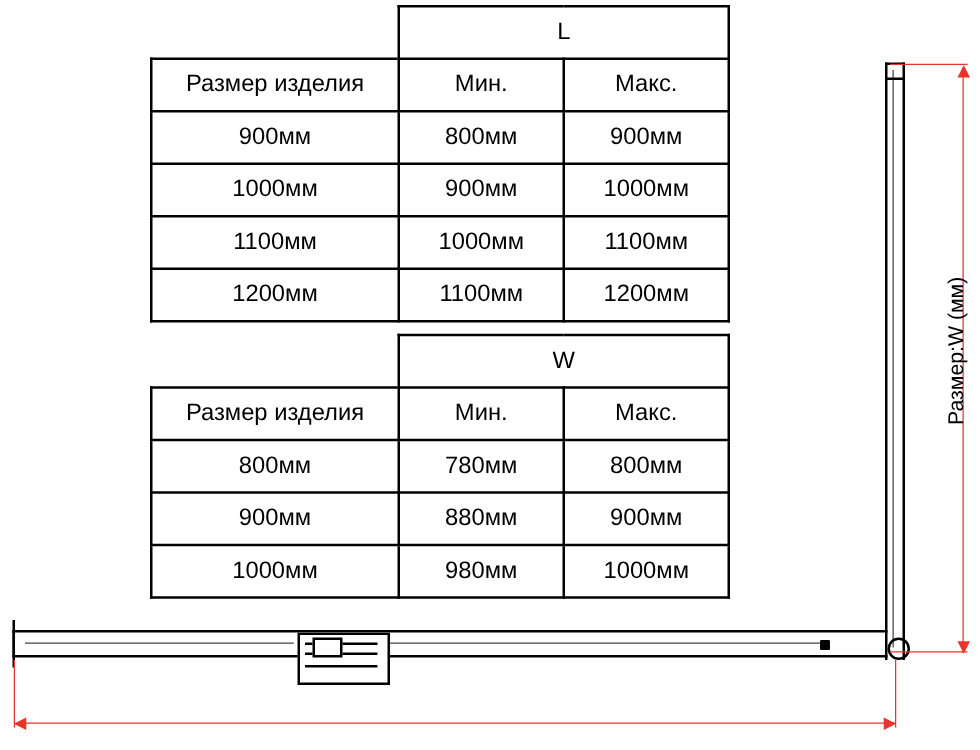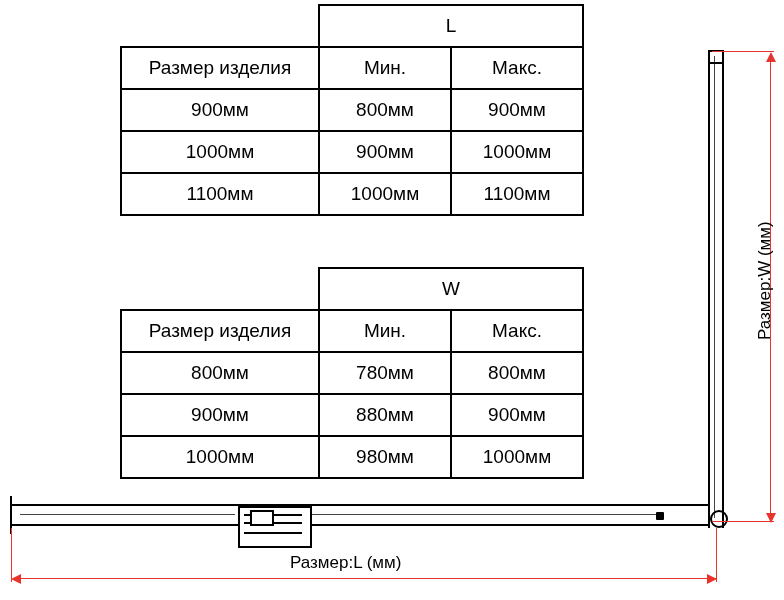--- a/index.html
+++ b/index.html
@@ -130,20 +130,25 @@
     <tr>
       <td>1000мм</td>
       <td>900мм</td>
       <td>1000мм</td>
     </tr>
     <tr>
       <td>1100мм</td>
       <td>1000мм</td>
       <td>1100мм</td>
     </tr>
+    <tr>
+      <td>1200мм</td>
+      <td>1100мм</td>
+      <td>1200мм</td>
+    </tr>
   </tbody>
     </table>
 
   <table class="spec-table" id="table-w">
     <tbody>
         <tr>
       <td class="col-a no-border"></td>
       <td class="col-b group-head" colspan="2">W</td>
     </tr>
     <tr>
@@ -201,15 +206,14 @@
   <div class="arrow arrow-down" style="left:766px; top:513px;"></div>
   <div class="dim-line" style="left:712px; top:51px; width:62px; height:1px;"></div>
   <div class="dim-line" style="left:712px; top:521px; width:62px; height:1px;"></div>
   <div class="dim-label vertical" style="left:755px; top:340px;">Размер:W (мм)</div>
 
   <div class="dim-line" style="left:16px; top:578px; width:700px; height:1px;"></div>
   <div class="arrow arrow-left" style="left:11px; top:574px;"></div>
   <div class="arrow arrow-right" style="left:707px; top:574px;"></div>
   <div class="dim-line" style="left:11px; top:528px; width:1px; height:54px;"></div>
   <div class="dim-line" style="left:716px; top:528px; width:1px; height:54px;"></div>
-  <div class="dim-label" style="left:290px; top:553px;">Размер:L (мм)</div>
 
 </div>
 
 </body></html>

